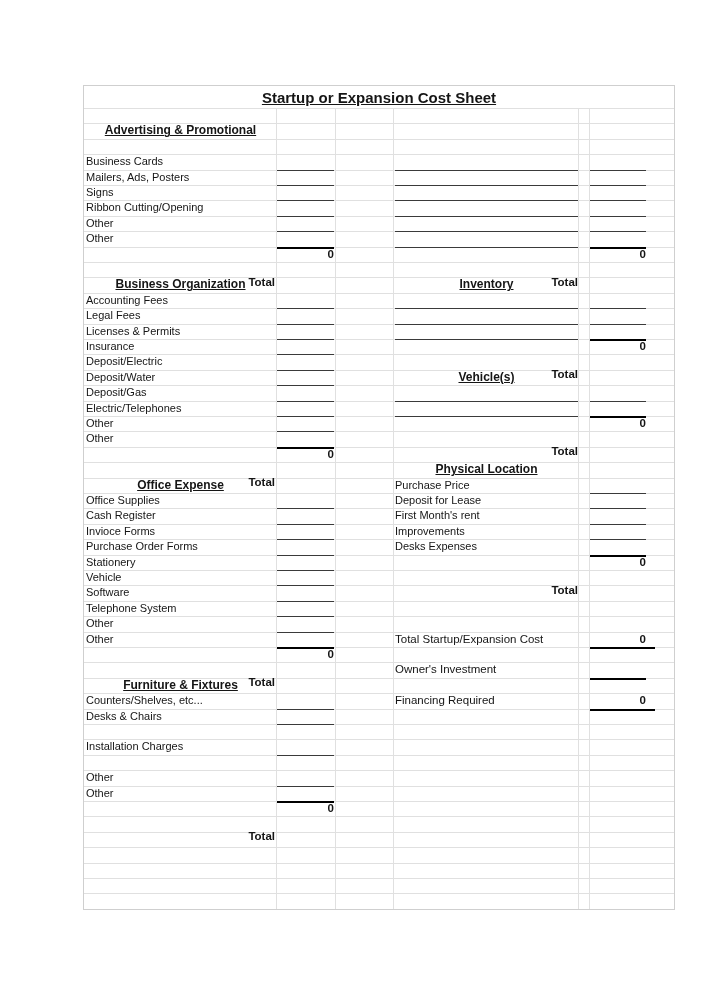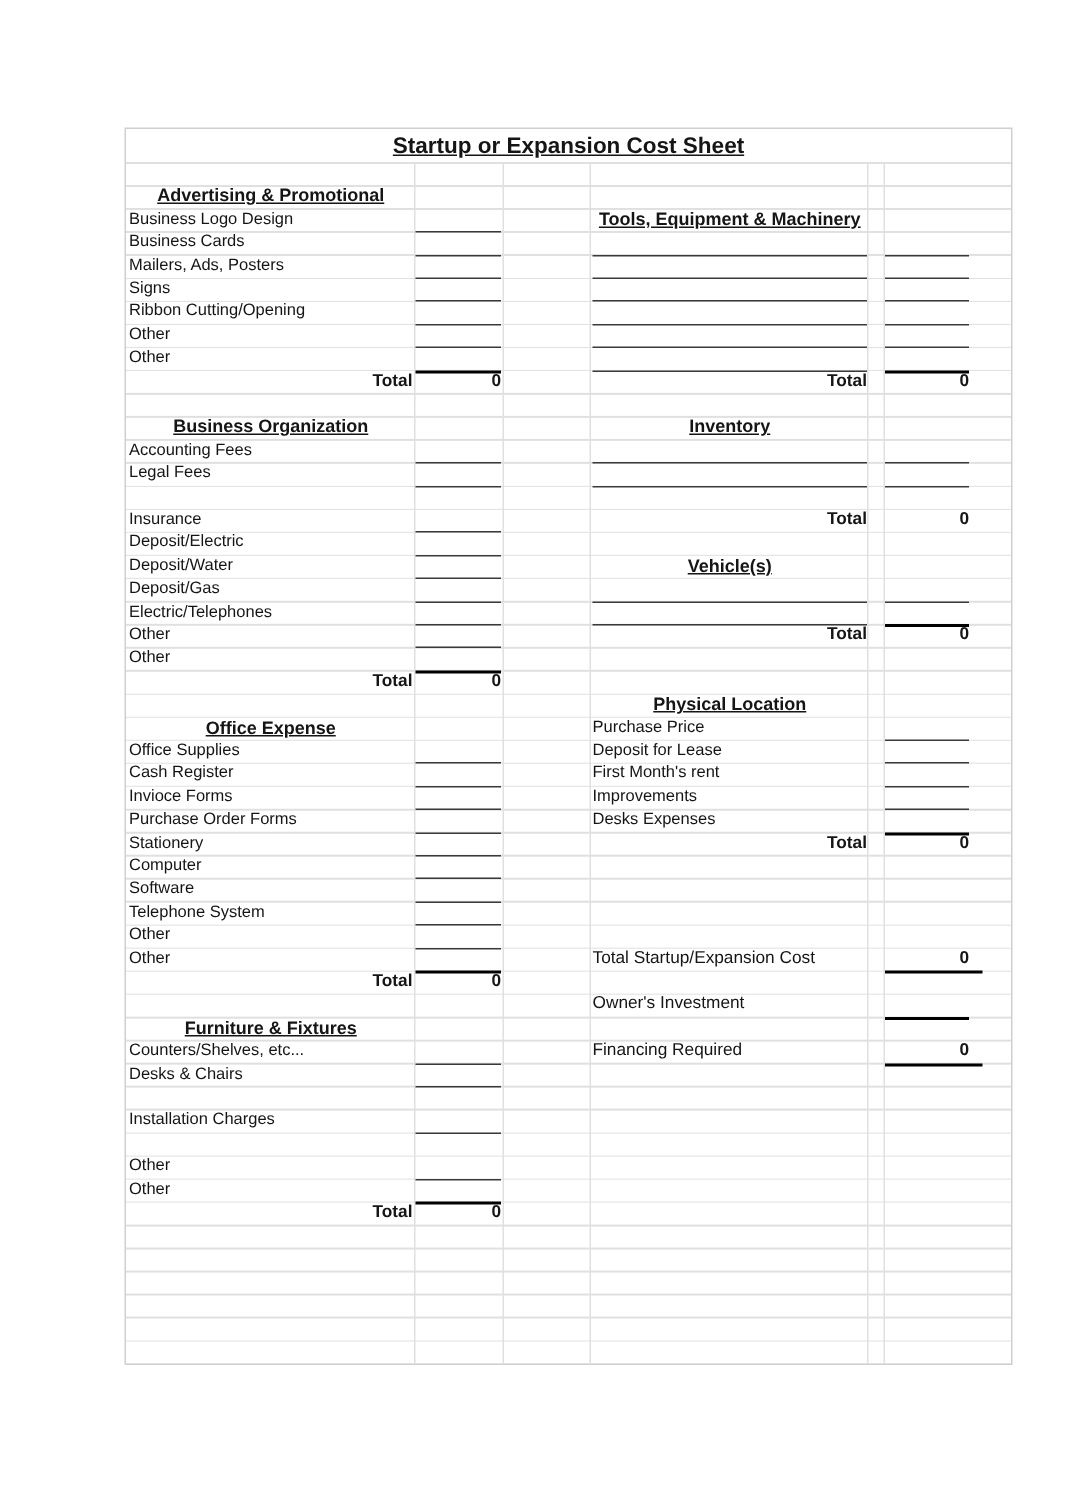--- a/index.html
+++ b/index.html
@@ -25,21 +25,21 @@
   .title-row span{text-decoration:underline;}
   .cell{position:absolute;top:0;height:15.4px;line-height:15.6px;font-size:11px;white-space:nowrap;overflow:hidden;}
   .cA{left:2px;width:189px;}
   .cB{left:193px;width:57px;}
   .cD{left:311px;width:183px;}
   .cF{left:506px;width:56px;}
   .hdr{font-weight:bold;text-align:center;font-size:12px;}
   .hdr span{text-decoration:underline;}
   .entry{border-bottom:1px solid #3a3a3a;}
   .entry-last{border-bottom:2px solid #000;}
-  .total-label{font-weight:bold;text-align:right;padding-right:5px;font-size:11.5px;}
+  .total-label{font-weight:bold;text-align:right;padding-right:5px;font-size:11.5px;margin-top:28px;}
   .amount{font-weight:bold;text-align:right;padding-right:9px;font-size:11.5px;}
   .sum-label{font-weight:normal;text-align:left;font-size:11.5px;}
   .sum-amount{font-weight:bold;text-align:right;padding-right:9px;font-size:11.5px;border-bottom:2px solid #000;}
 </style>
 </head>
 <body>
 
 <div class="sheet">
 
   <div class="vline" style="left:192px"></div>
@@ -49,25 +49,20 @@
   <div class="vline" style="left:505px"></div>
 
   <div class="row title-row" style="top:0">
     <span>Startup or Expansion Cost Sheet</span>
   </div>
 
   <div class="row" style="top:37.4px">
     <div class="cell cA hdr"><span>Advertising &amp; Promotional</span></div>
   </div>
 
-  <div class="row" style="top:52.8px">
-    <div class="cell cA">Business Logo Design</div>
-    <div class="cell cB entry"></div>
-    <div class="cell cD hdr"><span>Tools, Equipment &amp; Machinery</span></div>
-  </div>
 
   <div class="row" style="top:68.2px">
     <div class="cell cA">Business Cards</div>
     <div class="cell cB entry"></div>
     <div class="cell cD entry"></div>
     <div class="cell cF entry"></div>
   </div>
   <div class="row" style="top:83.6px">
     <div class="cell cA">Mailers, Ads, Posters</div>
     <div class="cell cB entry"></div>
@@ -116,20 +111,26 @@
     <div class="cell cB entry"></div>
     <div class="cell cD entry"></div>
     <div class="cell cF entry"></div>
   </div>
   <div class="row" style="top:222.2px">
     <div class="cell cA">Legal Fees</div>
     <div class="cell cB entry"></div>
     <div class="cell cD entry"></div>
     <div class="cell cF entry"></div>
   </div>
+  <div class="row" style="top:237.6px">
+    <div class="cell cA">Licenses &amp; Permits</div>
+    <div class="cell cB entry"></div>
+    <div class="cell cD entry"></div>
+    <div class="cell cF entry-last"></div>
+  </div>
 
   <div class="row" style="top:253px">
     <div class="cell cA">Insurance</div>
     <div class="cell cB entry"></div>
     <div class="cell cD total-label">Total</div>
     <div class="cell cF amount">0</div>
   </div>
 
   <div class="row" style="top:268.4px">
     <div class="cell cA">Deposit/Electric</div>
@@ -208,21 +209,21 @@
   </div>
 
   <div class="row" style="top:468.6px">
     <div class="cell cA">Stationery</div>
     <div class="cell cB entry"></div>
     <div class="cell cD total-label">Total</div>
     <div class="cell cF amount">0</div>
   </div>
 
   <div class="row" style="top:484px">
-    <div class="cell cA">Computer</div>
+    <div class="cell cA">Vehicle</div>
     <div class="cell cB entry"></div>
   </div>
   <div class="row" style="top:499.4px">
     <div class="cell cA">Software</div>
     <div class="cell cB entry"></div>
   </div>
   <div class="row" style="top:514.8px">
     <div class="cell cA">Telephone System</div>
     <div class="cell cB entry"></div>
   </div>

